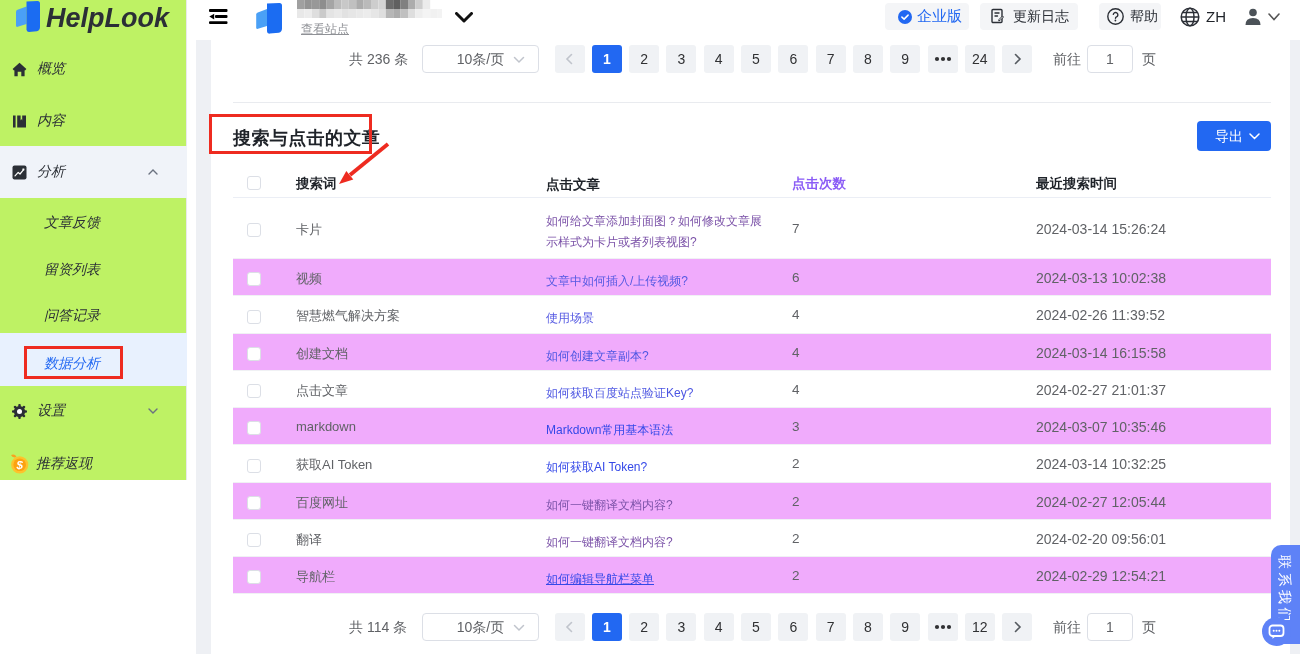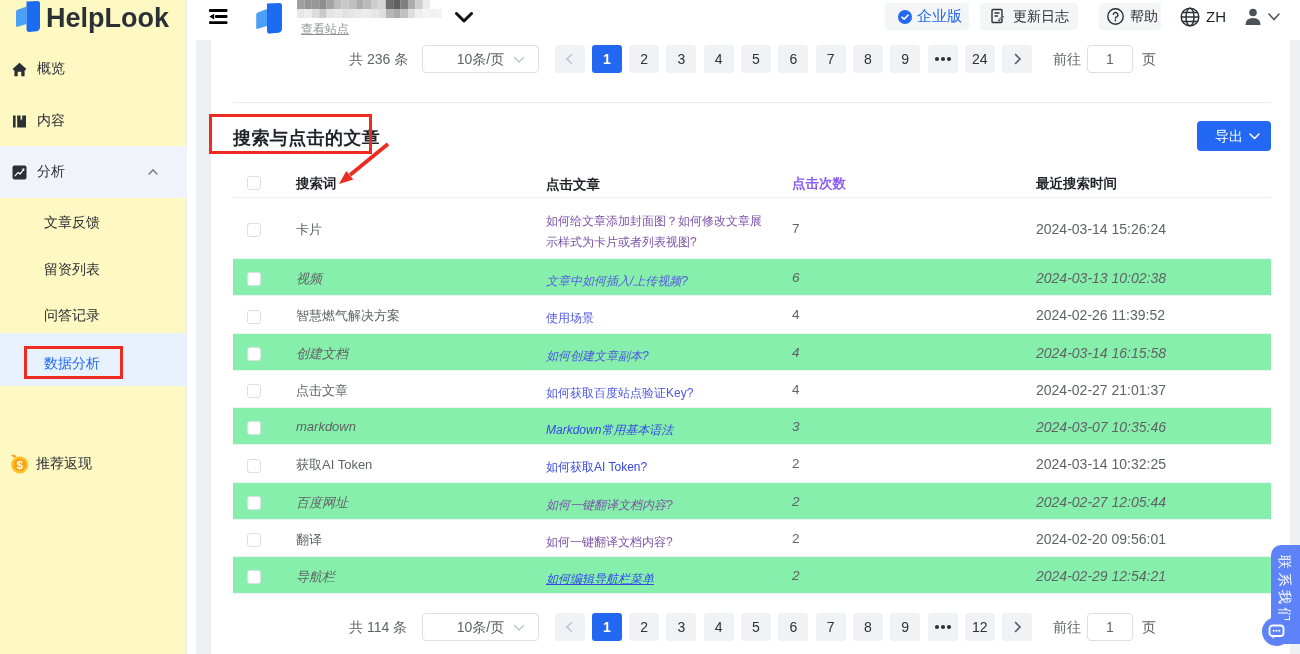--- a/index.html
+++ b/index.html
@@ -1,41 +1,41 @@
 <!DOCTYPE html>
 <html lang="zh"><head>
 <meta charset="utf-8">
 <title>HelpLook</title>
 <style>
 * { margin:0; padding:0; box-sizing:border-box; }
 html,body { width:1300px; height:654px; overflow:hidden; background:#fff; }
 body { font-family:"Liberation Sans",sans-serif; font-size:14px; color:#303133; }
 .abs { position:absolute; }
 
-#sidebar { position:absolute; left:0; top:0; width:187px; height:654px; background:#fef9c3; border-right:1px solid #e9e9eb; z-index:5; }
+#sidebar { position:absolute; left:0; top:0; width:187px; height:480px; background:#bef264; border-right:1px solid #e9e9eb; z-index:5;font-style:italic; }
 .menu-item { position:absolute; left:0; width:187px; height:52px; display:flex; align-items:center; }
 .mi-ico { position:absolute; left:12px; width:15px; height:15px; }
 .mi-txt { position:absolute; left:37px; font-size:14px; color:#2b2f36; }
 .sub-txt { position:absolute; left:44px; font-size:14px; color:#2b2f36; }
 .chev { position:absolute; left:147px; width:12px; height:12px; }
 
 #header { position:absolute; left:187px; top:0; width:1113px; height:40px; background:#fff; z-index:4; }
 
 #content { position:absolute; left:196px; top:40px; width:1113px; height:614px; background:#eef0f4; }
 #card { position:absolute; left:15px; top:0; width:1079px; height:614px; background:#fff; }
 
 .pag { position:absolute; height:28px; }
 .pnum { position:absolute; top:0; width:30px; height:28px; background:#f0f2f5; border-radius:3px; text-align:center; line-height:28px; font-size:14px; color:#303133; }
 .pnum.act { background:#2268f2; color:#fff; font-weight:bold; }
 .psel { position:absolute; width:117px; height:28px; border:1px solid #dcdfe6; border-radius:4px; background:#fff; color:#606266; font-size:14px; line-height:26px; text-align:center; }
 .pinp { position:absolute; width:46px; height:28px; border:1px solid #dcdfe6; border-radius:4px; background:#fff; color:#606266; font-size:14px; line-height:26px; text-align:center; }
 .ptxt { position:absolute; font-size:14px; color:#606266; line-height:28px; }
 
 .trow { position:absolute; left:24px; width:1038px; border-bottom:1px solid #f0f1f4; }
-.stripe { background:#86efac;font-style:italic; }
+.stripe { background:#f0abfc; }
 .cbx { position:absolute; left:14px; width:14px; height:14px; border:1px solid #dcdfe6; border-radius:3px; background:#fff; }
 .c1 { position:absolute; left:63px; color:#606266; font-size:13px; }
 .c2 { position:absolute; left:313px; width:226px; line-height:20.5px; font-size:12px; }
 .c3 { position:absolute; left:559px; color:#606266; font-size:13.5px; }
 .c4 { position:absolute; left:803px; color:#606266; font-size:14px; }
 </style>
 </head>
 <body>
 
 <div id="sidebar">
@@ -66,20 +66,38 @@
     <span class="mi-txt">分析</span>
     <svg class="chev" style="top:20px" viewBox="0 0 12 12">
         <path d="M2 8 L6 4 L10 8" stroke="#6b7280" stroke-width="1.4" fill="none" stroke-linecap="round"></path>
       </svg>
   </div>
   <div class="abs sub-txt" style="top:214px;">文章反馈</div>
   <div class="abs sub-txt" style="top:261px;">留资列表</div>
   <div class="abs sub-txt" style="top:307px;">问答记录</div>
   <div class="abs" style="left:0;top:333px;width:187px;height:53px;background:#e8f1fe;"></div>
   <div class="abs sub-txt" style="top:355px;color:#2268f2;">数据分析</div>
+  <div class="menu-item" style="top:385px;">
+    <svg class="mi-ico" style="top:19px" viewBox="0 0 15 15">
+        <rect x="6.25" y="0" width="2.5" height="3.4" rx="1" fill="#2b2f36" transform="rotate(0 7.5 7.5)"></rect>
+        <rect x="6.25" y="0" width="2.5" height="3.4" rx="1" fill="#2b2f36" transform="rotate(45 7.5 7.5)"></rect>
+        <rect x="6.25" y="0" width="2.5" height="3.4" rx="1" fill="#2b2f36" transform="rotate(90 7.5 7.5)"></rect>
+        <rect x="6.25" y="0" width="2.5" height="3.4" rx="1" fill="#2b2f36" transform="rotate(135 7.5 7.5)"></rect>
+        <rect x="6.25" y="0" width="2.5" height="3.4" rx="1" fill="#2b2f36" transform="rotate(180 7.5 7.5)"></rect>
+        <rect x="6.25" y="0" width="2.5" height="3.4" rx="1" fill="#2b2f36" transform="rotate(225 7.5 7.5)"></rect>
+        <rect x="6.25" y="0" width="2.5" height="3.4" rx="1" fill="#2b2f36" transform="rotate(270 7.5 7.5)"></rect>
+        <rect x="6.25" y="0" width="2.5" height="3.4" rx="1" fill="#2b2f36" transform="rotate(315 7.5 7.5)"></rect>
+        <circle cx="7.5" cy="7.5" r="5.6" fill="#2b2f36"></circle>
+        <circle cx="7.5" cy="7.5" r="2.5" fill="#fff"></circle>
+      </svg>
+    <span class="mi-txt">设置</span>
+    <svg class="chev" style="top:20px" viewBox="0 0 12 12">
+        <path d="M2 4 L6 8 L10 4" stroke="#6b7280" stroke-width="1.4" fill="none" stroke-linecap="round"></path>
+      </svg>
+  </div>
   <div class="menu-item" style="top:438px;">
     <svg class="abs" style="left:9px;top:16px" width="20" height="20" viewBox="0 0 20 20">
       <path d="M2 1 q4 -1.4 5.5 2 q-4 1.4 -5.5 -2 Z" fill="#f8a21e"></path>
       <circle cx="10.7" cy="10.8" r="8.6" fill="#fdc32c"></circle>
       <circle cx="10.7" cy="10.8" r="6.3" fill="#fca211"></circle>
       <text x="10.7" y="14.8" font-size="11.5" font-weight="bold" fill="#fff" text-anchor="middle" font-family="Liberation Sans">$</text>
     </svg>
     <span class="mi-txt" style="left:36px;">推荐返现</span>
   </div>
 </div>

